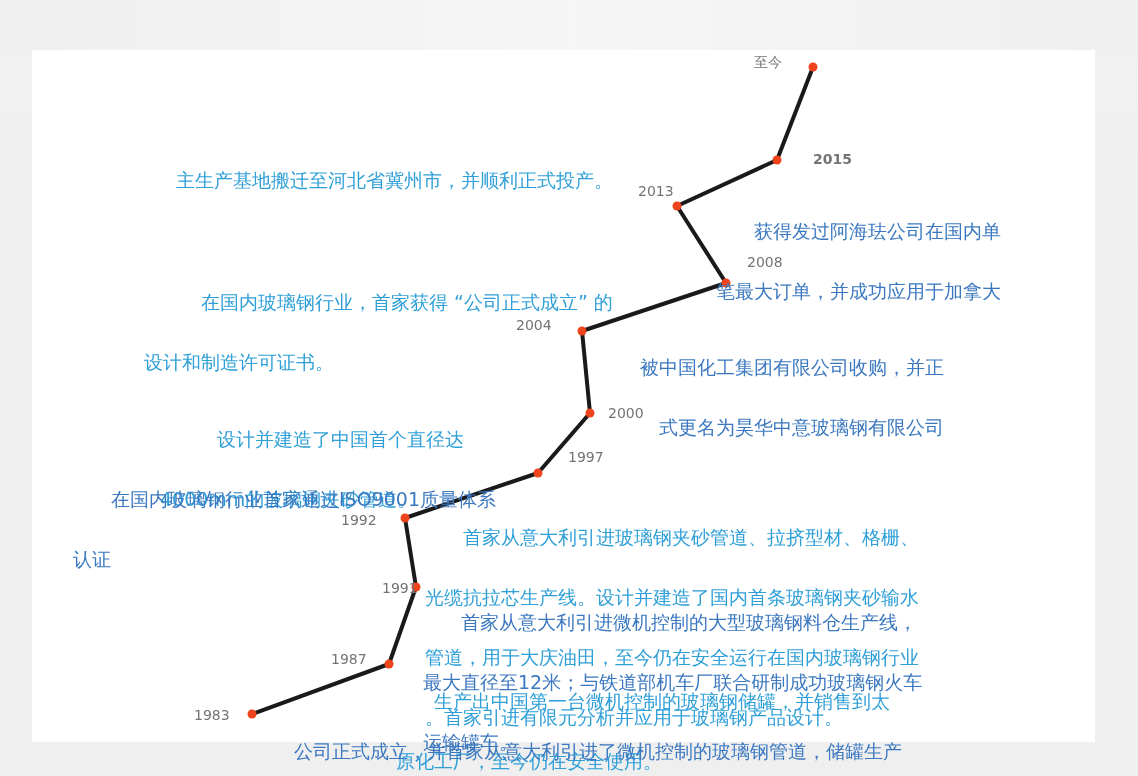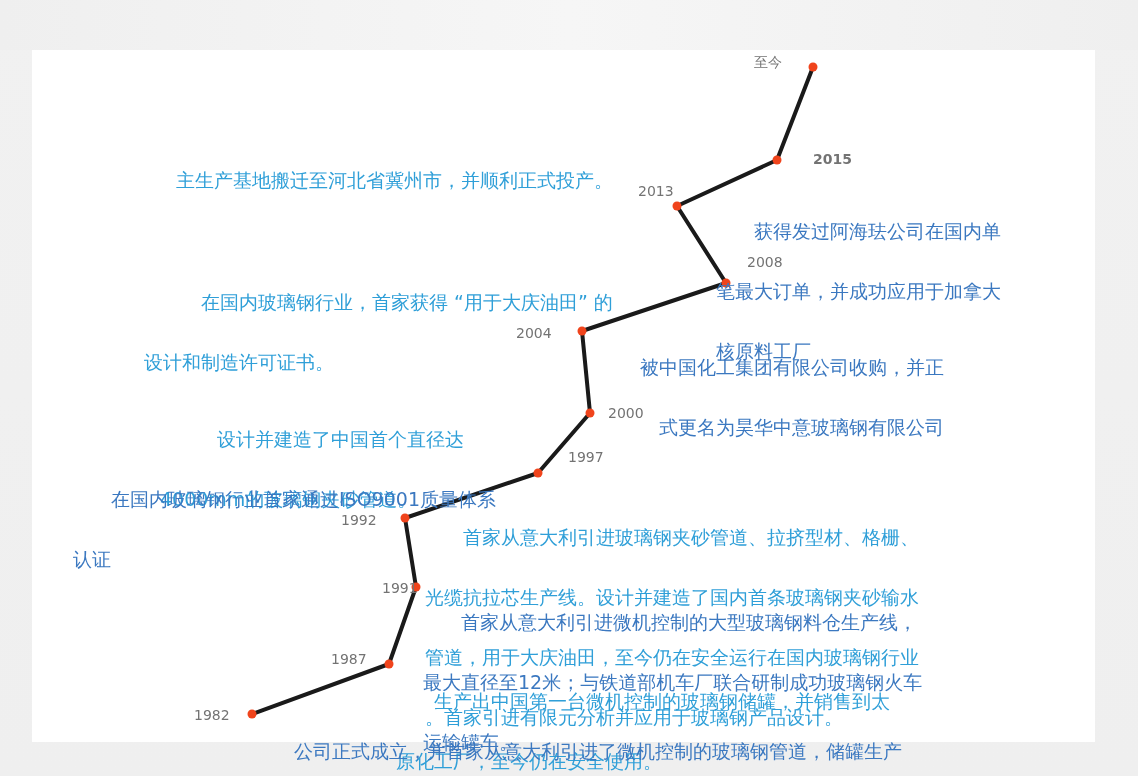--- a/index.html
+++ b/index.html
@@ -47,40 +47,39 @@
     <circle cx="416" cy="587" r="4.5"></circle>
     <circle cx="389" cy="664" r="4.5"></circle>
     <circle cx="252" cy="714" r="4.5"></circle>
   </g>
 </svg>
 
 <div class="year" style="left:754px; top:54px;">至今</div>
 <div class="year" style="left:813px; top:151px;font-weight:bold;">2015</div>
 <div class="year" style="left:638px; top:183px;">2013</div>
 <div class="year" style="left:747px; top:254px;">2008</div>
-<div class="year" style="left:516px; top:325px;">2004</div>
+<div class="year" style="left:516px; top:317px;">2004</div>
 <div class="year" style="left:608px; top:405px;">2000</div>
 <div class="year" style="left:568px; top:449px;">1997</div>
 <div class="year" style="left:341px; top:512px;">1992</div>
 <div class="year" style="left:346px; top:580px;margin-left:36px;">1991</div>
 <div class="year" style="left:331px; top:651px;">1987</div>
-<div class="year" style="left:194px; top:707px;">1982</div>
+<div class="year" style="left:194px; top:707px;">1983</div>
 
 <div class="desc c1" style="left:176px; top:130px;">
   <div>主生产基地搬迁至河北省冀州市，并顺利正式投产。</div>
 </div>
 
 <div class="desc c2" style="left:716px; top:181px;">
   <div>　　获得发过阿海珐公司在国内单</div>
   <div>笔最大订单，并成功应用于加拿大</div>
-  <div>核原料工厂</div>
 </div>
 
 <div class="desc c1" style="left:144px; top:252px;">
-  <div>　　　在国内玻璃钢行业，首家获得 “用于大庆油田” 的</div>
+  <div>　　　在国内玻璃钢行业，首家获得 “公司正式成立” 的</div>
   <div>设计和制造许可证书。</div>
 </div>
 
 <div class="desc c2" style="left:602px; top:317px;text-align:right;">
   <div>　　被中国化工集团有限公司收购，并正</div>
   <div>式更名为昊华中意玻璃钢有限公司</div>
 </div>
 
 <div class="desc c1" style="left:160px; top:389px;">
   <div>　　　设计并建造了中国首个直径达</div>

